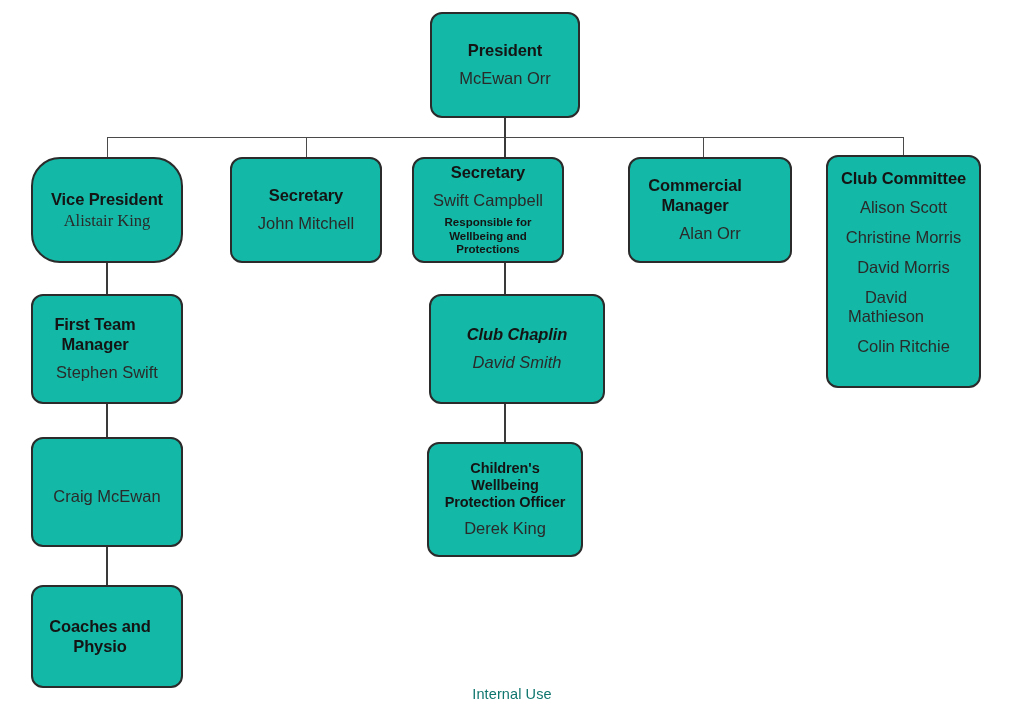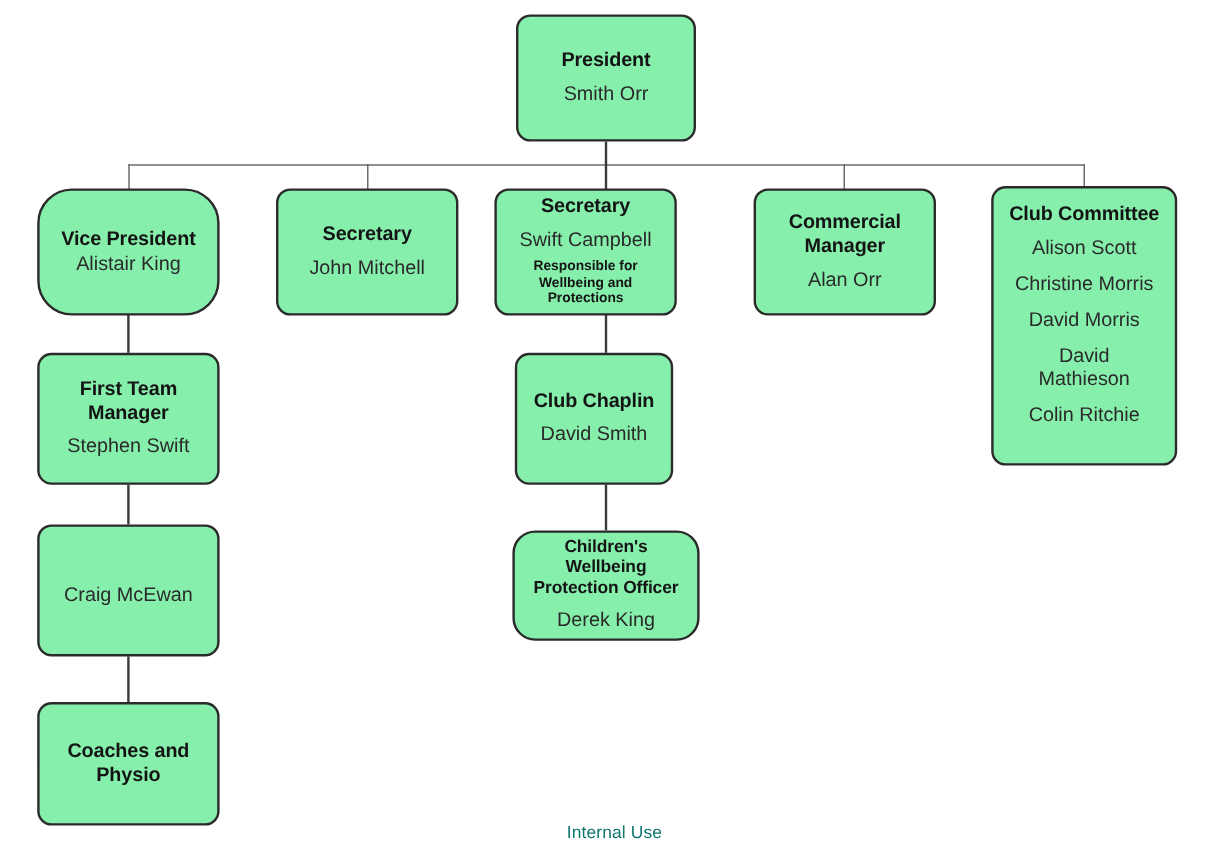--- a/index.html
+++ b/index.html
@@ -28,24 +28,23 @@
   .line-v { width: 2px; }
   .line-thin-v { width: 1px; background: #4a4a4a; }
   .line-thin-h { height: 1px; background: #4a4a4a; }
 
   
   .node {
     position: absolute;
     box-sizing: border-box;
     border: 2px solid #2b2b2b;
     border-radius: 12px;
-    background: #86efac;
+    background: #14b8a6;
     display: flex;
     flex-direction: column;
-    align-items: center;
     justify-content: center;
     text-align: center;
     padding: 4px 6px;
   }
   .node .title {
     font-weight: bold;
     font-size: 16.5px;
     line-height: 1.16;
     letter-spacing: -0.1px;
     color: #141414;
@@ -57,21 +56,21 @@
     margin-top: 9px;
   }
   .node .note {
     font-size: 11.5px;
     font-weight: bold;
     line-height: 1.2;
     color: #141414;
     margin-top: 5px;
   }
   
-  .node.tight .person { margin-top: 2px; }
+  .node.tight .person { margin-top: 2px; font-family: Liberation Serif, serif; }
 
   
   .node .member {
     font-size: 16.5px;
     line-height: 1.2;
     color: #2a2a2a;
     margin-top: 10px;
   }
 
   
@@ -102,40 +101,40 @@
 
   <div class="line line-v" style="left:106px; top:262px; height:32px;"></div>
   <div class="line line-v" style="left:106px; top:404px; height:33px;"></div>
   <div class="line line-v" style="left:106px; top:547px; height:38px;"></div>
 
   <div class="line line-v" style="left:504px; top:262px; height:32px;"></div>
   <div class="line line-v" style="left:504px; top:404px; height:38px;"></div>
 
   <div class="node" style="left:430px; top:12px; width:150px; height:106px;">
     <div class="title">President</div>
-    <div class="person">Smith Orr</div>
+    <div class="person">McEwan Orr</div>
   </div>
 
   <div class="node tight" style="left:31px; top:157px; width:152px; height:106px;border-radius:29px;">
     <div class="title">Vice President</div>
     <div class="person">Alistair King</div>
   </div>
 
   <div class="node" style="left:230px; top:157px; width:152px; height:106px;">
     <div class="title">Secretary</div>
     <div class="person">John Mitchell</div>
   </div>
 
   <div class="node" style="left:412px; top:157px; width:152px; height:106px;">
     <div class="title">Secretary</div>
     <div class="person">Swift Campbell</div>
     <div class="note" style="max-width:142px;">Responsible for Wellbeing and Protections</div>
   </div>
 
-  <div class="node" style="left:628px; top:157px; width:152px; height:106px;">
+  <div class="node" style="left:628px; top:157px; width:164px; height:106px;">
     <div class="title" style="max-width:118px;">Commercial Manager</div>
     <div class="person">Alan Orr</div>
   </div>
 
   <div class="node" style="left:31px; top:294px; width:152px; height:110px;">
     <div class="title" style="max-width:112px;">First Team Manager</div>
     <div class="person">Stephen Swift</div>
   </div>
 
   <div class="node" style="left:826px; top:155px; width:155px; height:233px; justify-content:flex-start; padding-top:12px;">
@@ -148,25 +147,25 @@
   </div>
 
   <div class="node" style="left:31px; top:437px; width:152px; height:110px;">
     <div class="person">Craig McEwan</div>
   </div>
 
   <div class="node" style="left:31px; top:585px; width:152px; height:103px;">
     <div class="title" style="max-width:122px;">Coaches and Physio</div>
   </div>
 
-  <div class="node" style="left:429px; top:294px; width:132px; height:110px;">
+  <div class="node" style="left:429px; top:294px; width:176px; height:110px;font-style:italic;">
     <div class="title">Club Chaplin</div>
     <div class="person">David Smith</div>
   </div>
 
-  <div class="node" style="left:427px; top:442px; width:156px; height:92px;border-radius:19px;">
+  <div class="node" style="left:427px; top:442px; width:156px; height:115px;">
     <div class="title" style="font-size:14.5px; max-width:146px;">Children's Wellbeing Protection Officer</div>
     <div class="person">Derek King</div>
   </div>
 
   <div id="footer-label" style="top:686px;">Internal Use</div>
 
 </div>
 
 </body></html>

